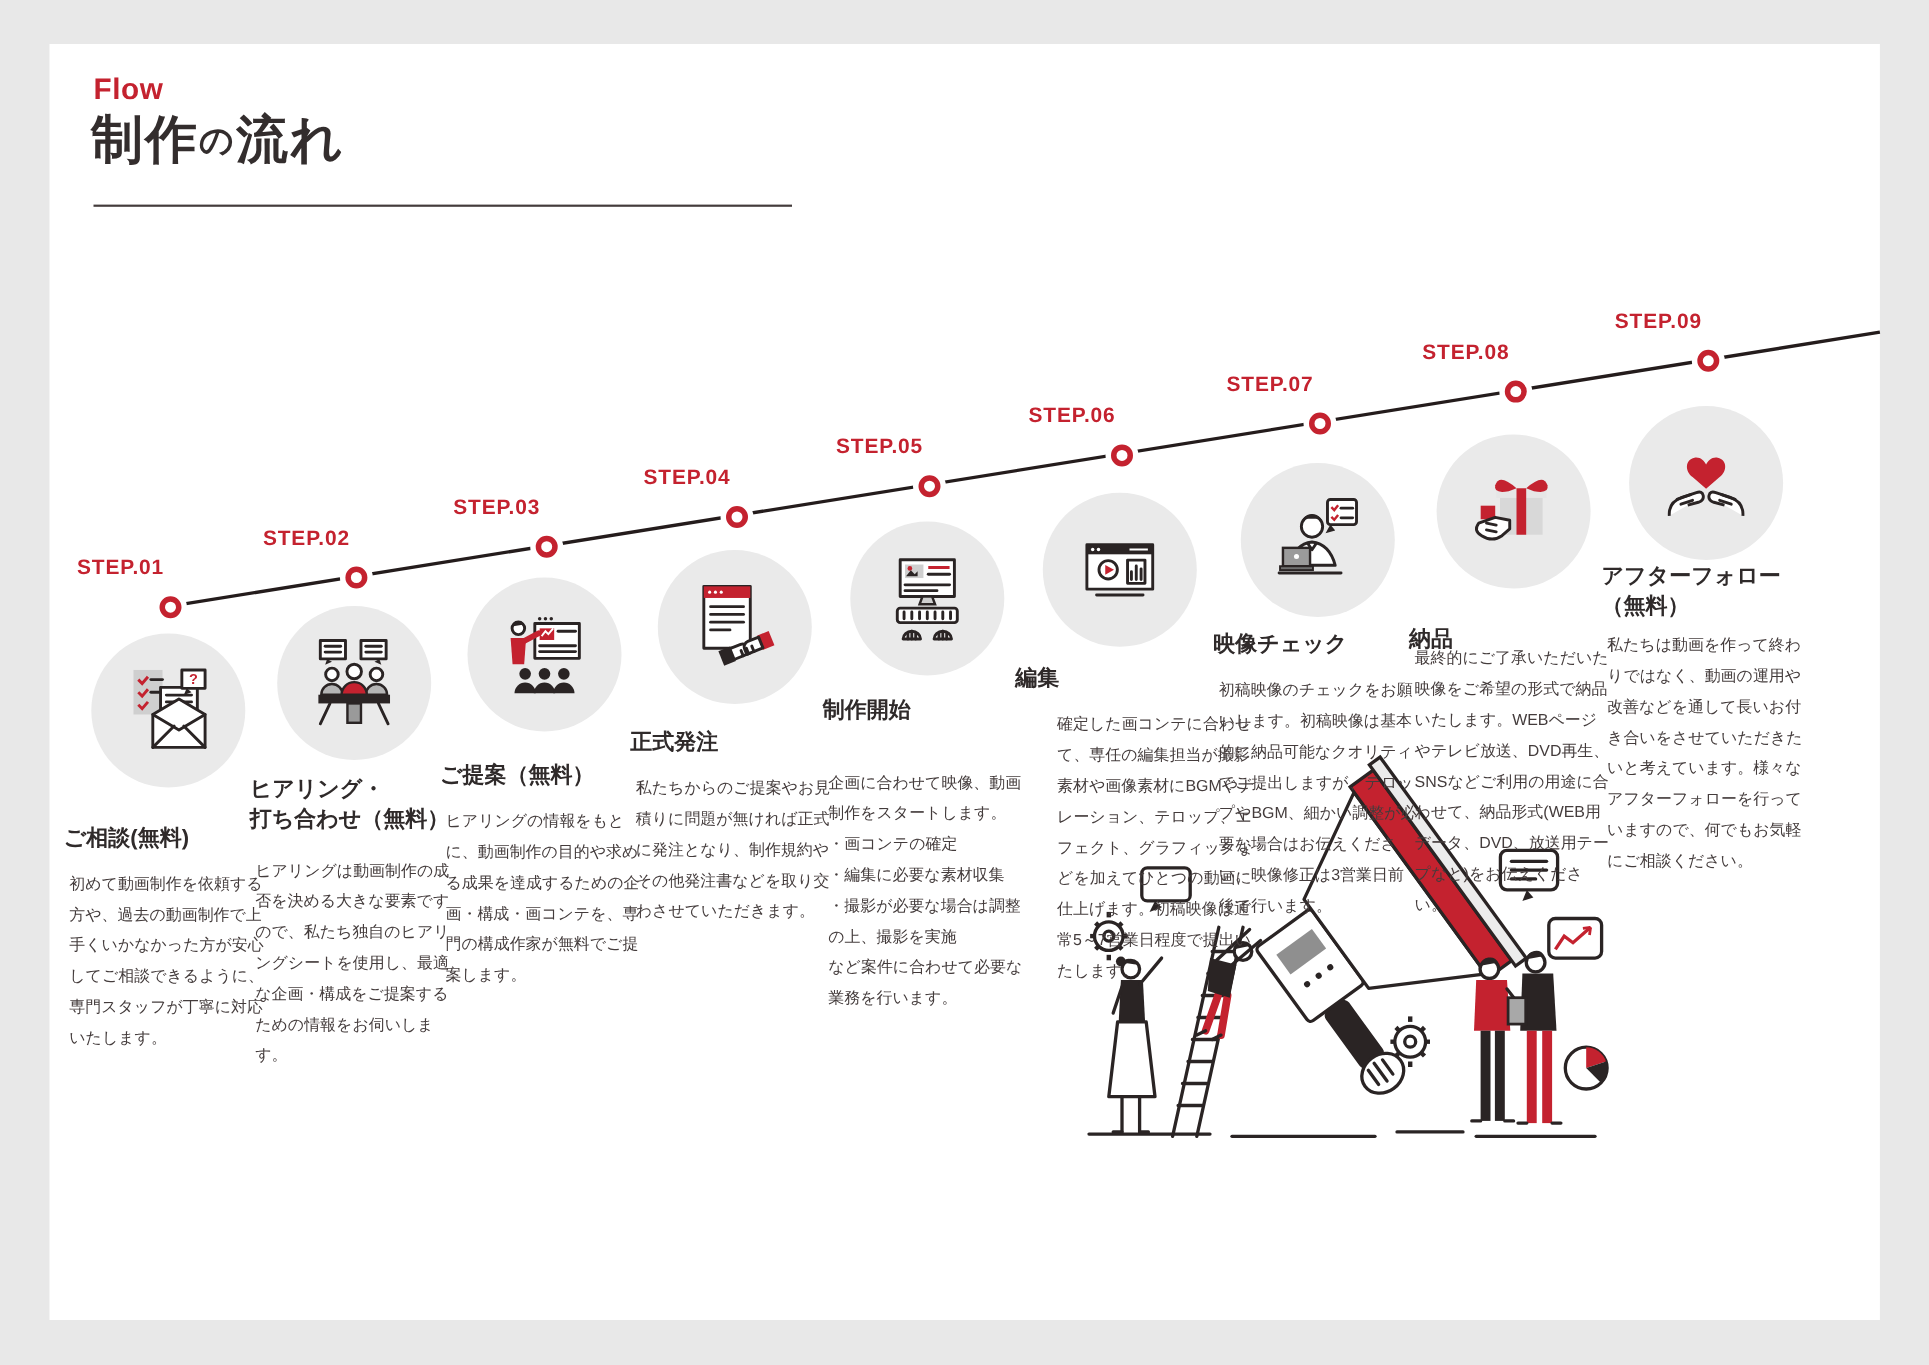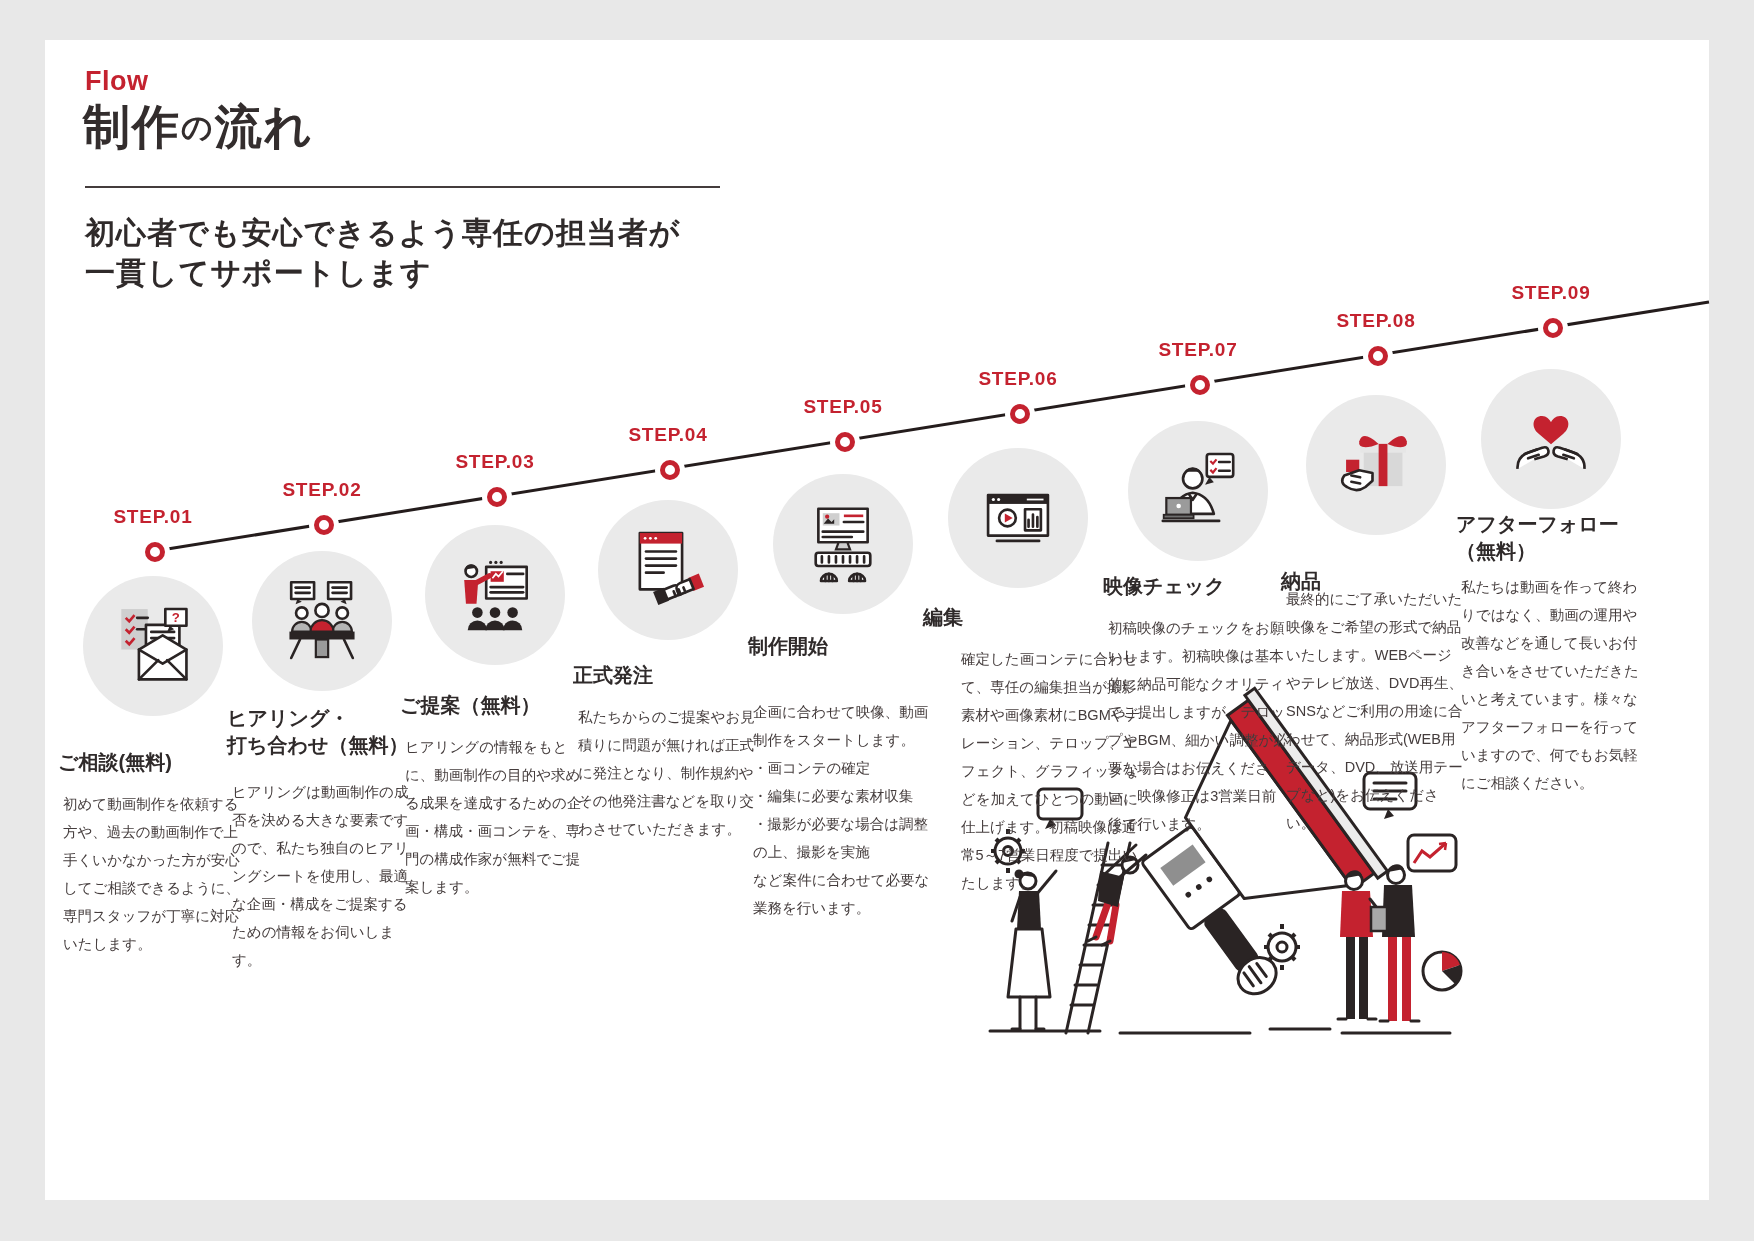--- a/index.html
+++ b/index.html
@@ -35,21 +35,21 @@
     font-size:30px;font-weight:bold;line-height:40px;letter-spacing:1px;
     white-space:pre-line;color:#2f2a2a;
   }
 
   
   .timeline-svg{position:absolute;left:0;top:0;width:1754px;height:1241px;z-index:1;pointer-events:none;}
 
   
   .step{position:absolute;width:190px;z-index:3;}
   .step .label{
-    position:absolute;left:0;top:0;width:190px;text-align:center;
+    position:absolute;left:12px;top:0;width:190px;text-align:left;
     font-size:19px;font-weight:bold;color:#c4222f;letter-spacing:.8px;
   }
   .step .dot{
     position:absolute;left:calc(50% - 8px);top:36px;width:10px;height:10px;
     background:#fff;border:5px solid #c4222f;border-radius:50%;
     box-shadow:0 0 0 5px #ffffff;
   }
   .step .icon-circle{
     position:absolute;left:calc(50% - 70px);width:140px;height:140px;
     border-radius:50%;background:#eaeaea;
@@ -90,22 +90,20 @@
 
 <div class="stage">
 
   <div class="eyebrow">Flow</div>
   <div class="main-title">
     <span class="big">制作</span>
     <span class="small">の</span>
     <span class="big">流れ</span>
   </div>
   <div class="divider"></div>
-  <div class="subtitle">初心者でも安心できるよう専任の担当者が
-一貫してサポートします</div>
 
   <svg class="timeline-svg" viewBox="0 0 1754 1241">
     <line x1="155" y1="551" x2="1709" y2="302" stroke="#241c1c" stroke-width="3"></line>
   </svg>
 
   <div class="step s1">
     <div class="label">STEP.01</div>
     <div class="dot"></div>
     <div class="icon-circle">
       <svg width="88" height="88" viewBox="0 0 100 100">

